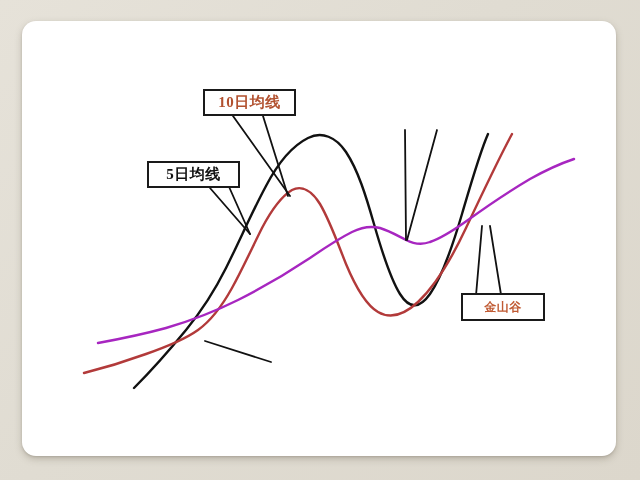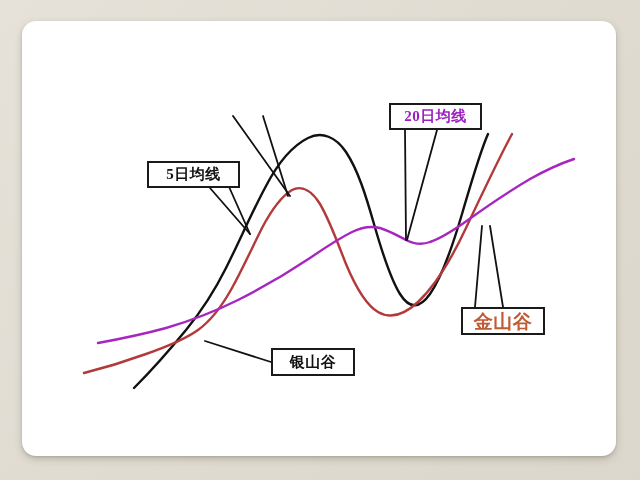--- a/index.html
+++ b/index.html
@@ -67,22 +67,22 @@
     left: 389px; top: 103px; width: 93px; height: 27px;
     font-size: 15px;
     color: #9b1fbe;
   }
   #callout-silver-valley {
     left: 271px; top: 348px; width: 84px; height: 28px;
     font-size: 15px;
     color: #111111;
   }
   #callout-golden-valley {
-    left: 461px; top: 307px; width: 84px; height: 28px;
-    font-size: 19px;
+    left: 461px; top: 293px; width: 84px; height: 28px;
+    font-size: 12px;
     color: #c05a33;
   }
 </style>
 </head>
 <body>
 
 <div id="stage">
 
   <div id="card"></div>
 
@@ -98,30 +98,27 @@
         <path d="M 210,188 L 250,234" fill="none" stroke="#111111" stroke-width="1.8" stroke-linecap="round"></path>
         <path d="M 226,180 L 250,234" fill="none" stroke="#111111" stroke-width="1.8" stroke-linecap="round"></path>
         <path d="M 405,130 L 406,240" fill="none" stroke="#111111" stroke-width="1.8" stroke-linecap="round"></path>
         <path d="M 437,130 L 407,240" fill="none" stroke="#111111" stroke-width="1.8" stroke-linecap="round"></path>
         <path d="M 205,341 L 271,362" fill="none" stroke="#111111" stroke-width="1.8" stroke-linecap="round"></path>
         <path d="M 475,307 L 482,226" fill="none" stroke="#111111" stroke-width="1.8" stroke-linecap="round"></path>
         <path d="M 503,307 L 490,226" fill="none" stroke="#111111" stroke-width="1.8" stroke-linecap="round"></path>
       </g>
   </svg>
 
+  <div class="callout" id="callout-ma10" style="color: rgb(178, 81, 47);">
+    <span class="callout-text">10日均线</span>
+  </div>
 
   <div class="callout" id="callout-ma5" style="color: rgb(17, 17, 17);">
     <span class="callout-text">5日均线</span>
   </div>
 
-  <div class="callout" id="callout-ma20" style="color: rgb(155, 31, 190);">
-    <span class="callout-text">20日均线</span>
-  </div>
 
-  <div class="callout" id="callout-silver-valley" style="color: rgb(17, 17, 17);">
-    <span class="callout-text">银山谷</span>
-  </div>
 
   <div class="callout" id="callout-golden-valley" style="color: rgb(192, 90, 51);">
     <span class="callout-text">金山谷</span>
   </div>
 
 </div>
 
 </body></html>

